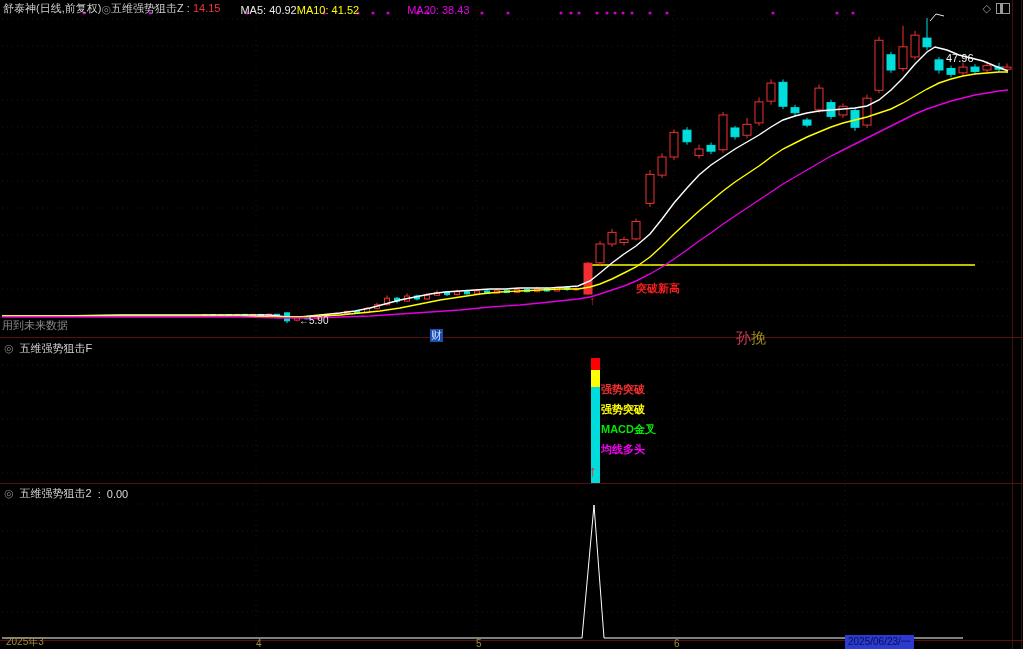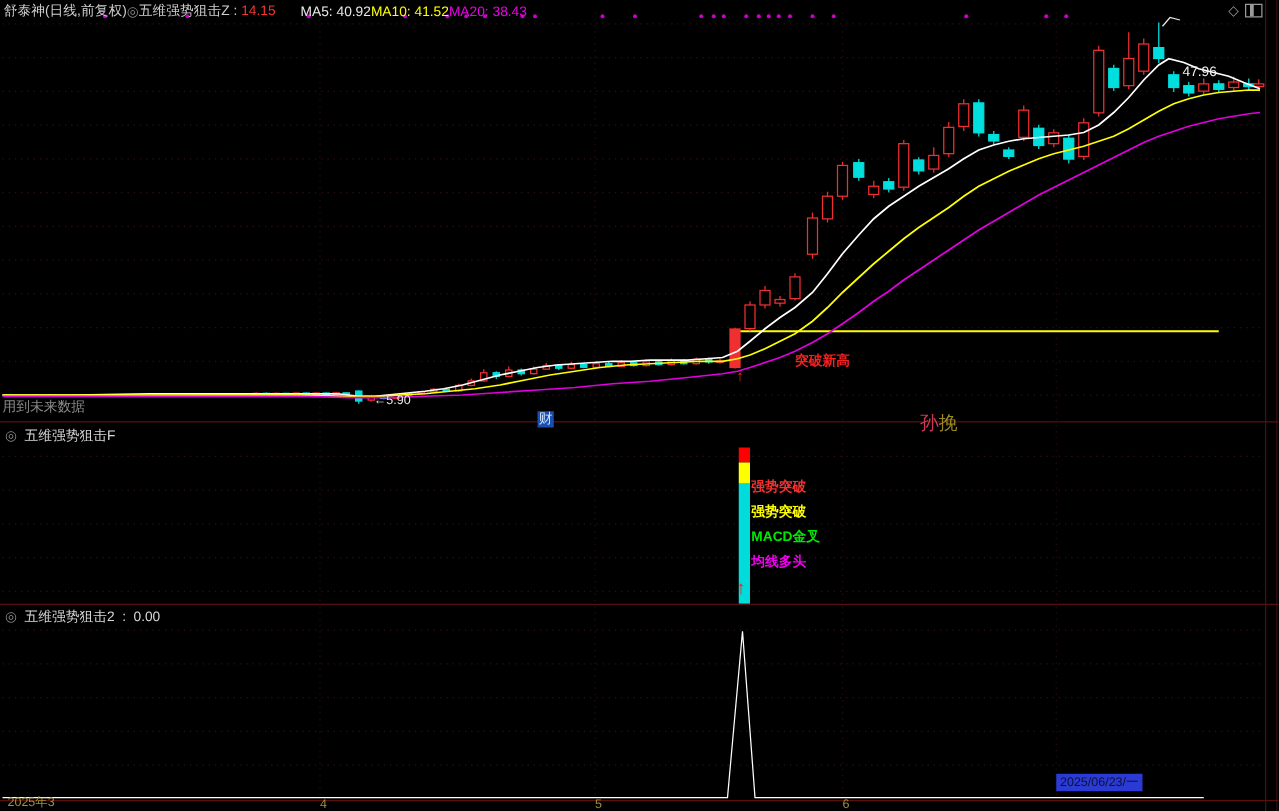--- a/index.html
+++ b/index.html
@@ -5,29 +5,29 @@
   html,body{margin:0;padding:0;background:#000;}
   #app{position:relative;width:1023px;height:649px;background:#000;overflow:hidden;
        font-family:"Liberation Sans",sans-serif;}
   .abs{position:absolute;white-space:nowrap;}
   .hdr{top:1px;left:3px;font-size:11px;display:flex;gap:0;align-items:flex-end;z-index:30;}
   .t-stock{color:#cfcfcf;}
   .t-ind{color:#cfcfcf;}
   .t-indval{color:#f23434;}
   .t-ma5{color:#e8e8e8;margin-left:20px;}
   .t-ma10{color:#ffff00;}
-  .t-ma20{color:#e800e8;}
+  .t-ma20{color:#e800e8;margin-left:48px;}
   .circ-icon{color:#8d8d8d;font-size:11px;}
   svg{position:absolute;top:0;left:0;}
   .divider{position:absolute;left:0;width:1023px;height:1px;background:#571010;z-index:5;}
   .vline-r{position:absolute;top:0;width:1px;height:649px;background:#441010;z-index:4;}
   .ptitle{font-size:11px;color:#d8d8d8;display:flex;gap:6px;align-items:center;z-index:30;}
   .sig-label{font-size:11px;font-weight:bold;z-index:25;}
   .axis-label{font-size:10px;color:#a08d3e;bottom:0;z-index:30;}
-  .date-hl{font-size:10px;color:#0b1040;background:#2b3ad2;padding:0 3px;bottom:16px;z-index:30;}
+  .date-hl{font-size:10px;color:#0b1040;background:#2b3ad2;padding:0 3px;bottom:0;z-index:30;}
   .note{font-size:11px;color:#8a8a8a;z-index:25;}
   .wm-cai{font-size:11px;color:#cfe4ff;background:#1c4db0;padding:0 1px;z-index:25;line-height:13px;}
   .wm-name{font-size:15px;z-index:25;margin-left:21px;}
   .hi-label{font-size:11px;color:#f2f2f2;z-index:25;}
   .lo-label{font-size:10px;color:#e8e8e8;z-index:25;}
   .bk-label{font-size:11px;font-weight:bold;color:#f52020;z-index:26;}
   .red-arrow{font-size:12px;font-weight:bold;color:#f52020;z-index:26;line-height:10px;}
   .tr-icons{top:2px;right:13px;display:flex;gap:5px;align-items:center;z-index:30;}
   .diamond{color:#9a9a9a;font-size:11px;}
   .panel-icon{width:12px;height:9px;border:1px solid #9a9a9a;position:relative;}

